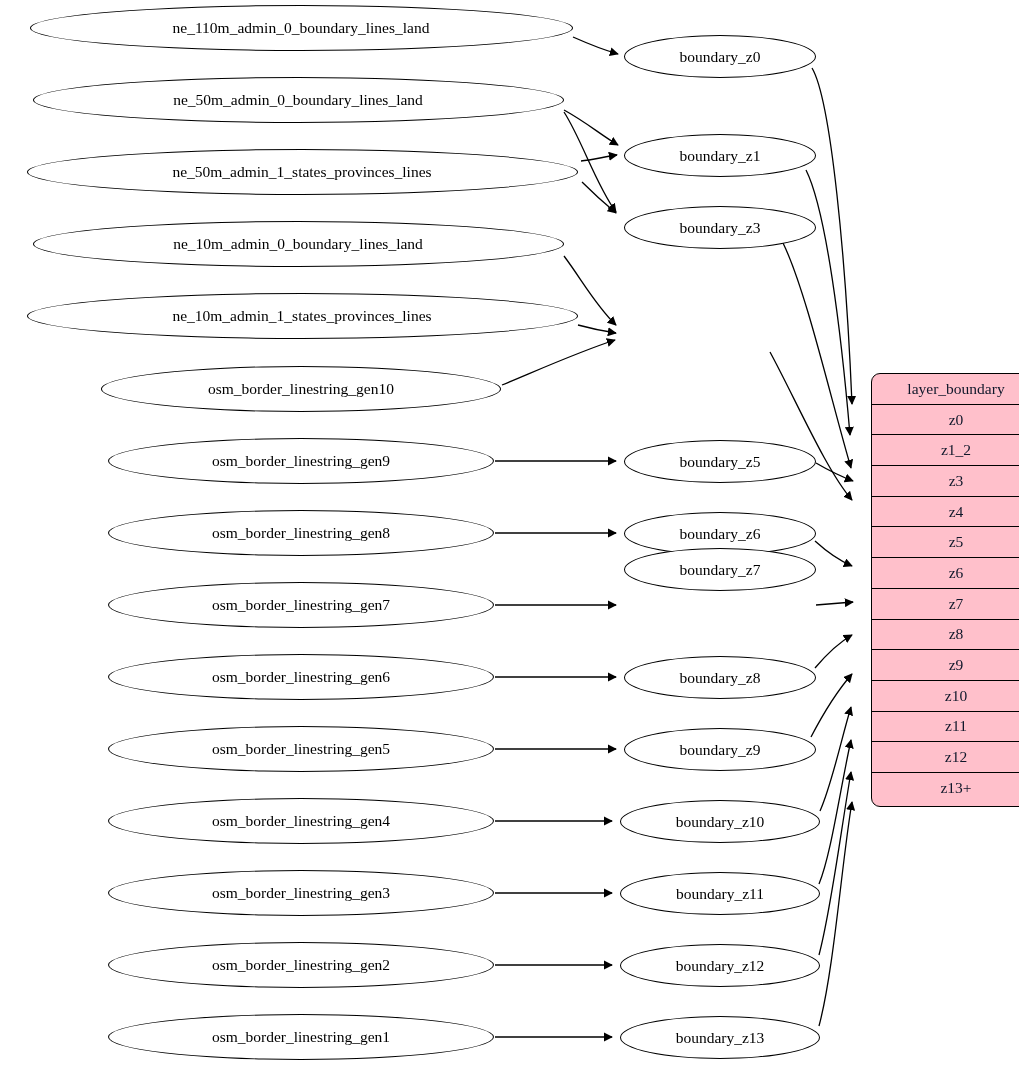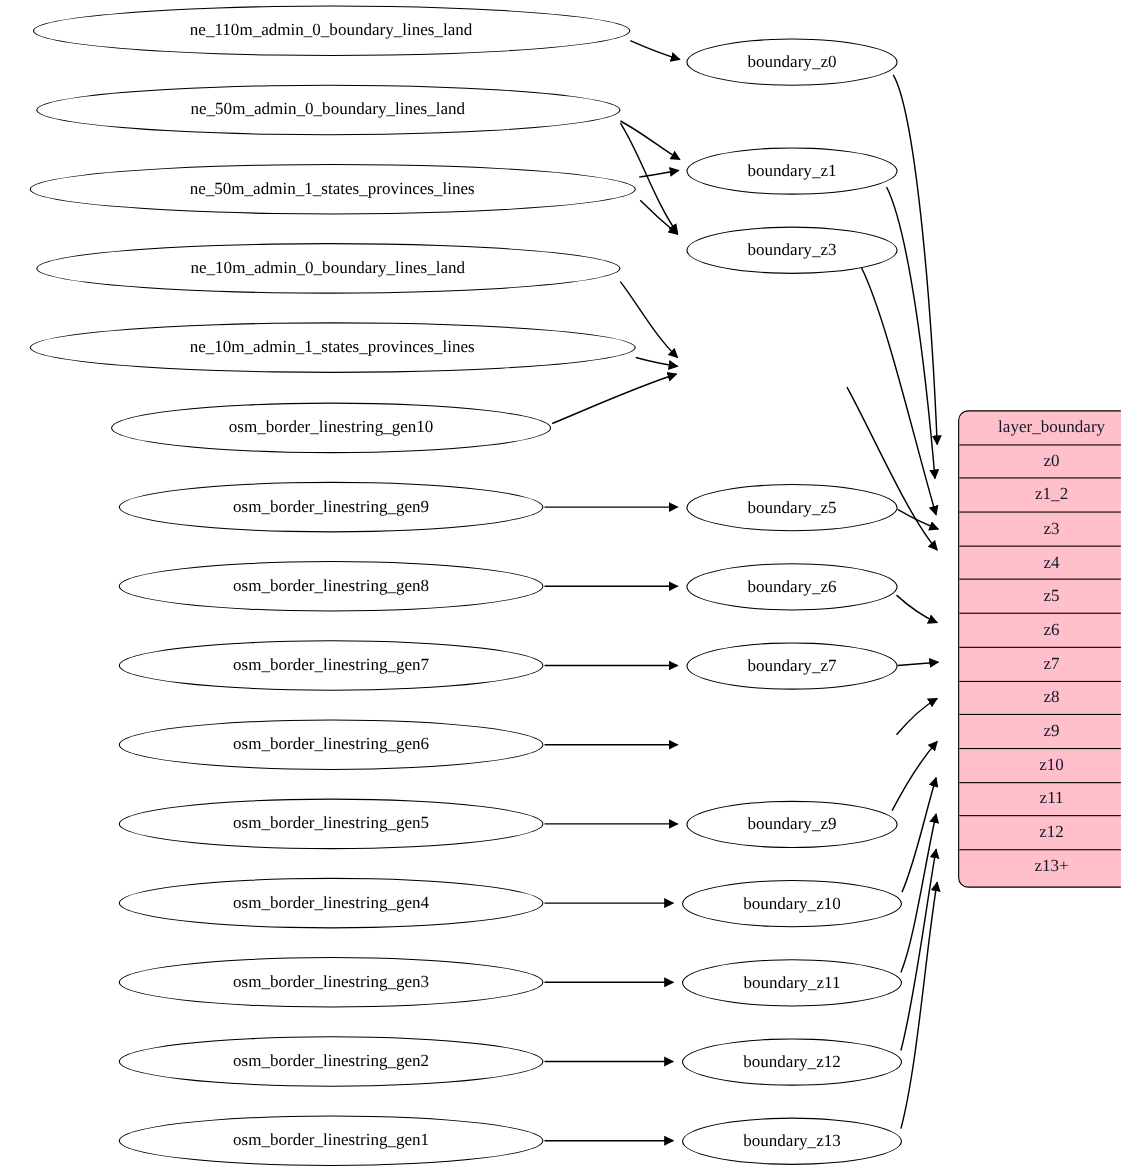--- a/index.html
+++ b/index.html
@@ -165,22 +165,25 @@
   </div>
   <div class="node ellipse" style="left:598px; top:206px;  width:192px; height:43px;">
     <span>boundary_z3</span>
   </div>
   <div class="node ellipse" style="left:598px; top:440px;  width:192px; height:43px;">
     <span>boundary_z5</span>
   </div>
   <div class="node ellipse" style="left:598px; top:512px;  width:192px; height:43px;">
     <span>boundary_z6</span>
   </div>
-  <div class="node ellipse" style="left:598px; top:584px;  width:192px; height:43px;align-items:center;">
+  <div class="node ellipse" style="left:598px; top:548px;  width:192px; height:43px;align-items:center;">
     <span>boundary_z7</span>
+  </div>
+  <div class="node ellipse" style="left:598px; top:656px;  width:192px; height:43px;">
+    <span>boundary_z8</span>
   </div>
   <div class="node ellipse" style="left:598px; top:728px;  width:192px; height:43px;">
     <span>boundary_z9</span>
   </div>
   <div class="node ellipse" style="left:594px; top:800px;  width:200px; height:43px;">
     <span>boundary_z10</span>
   </div>
   <div class="node ellipse" style="left:594px; top:872px;  width:200px; height:43px;">
     <span>boundary_z11</span>
   </div>

